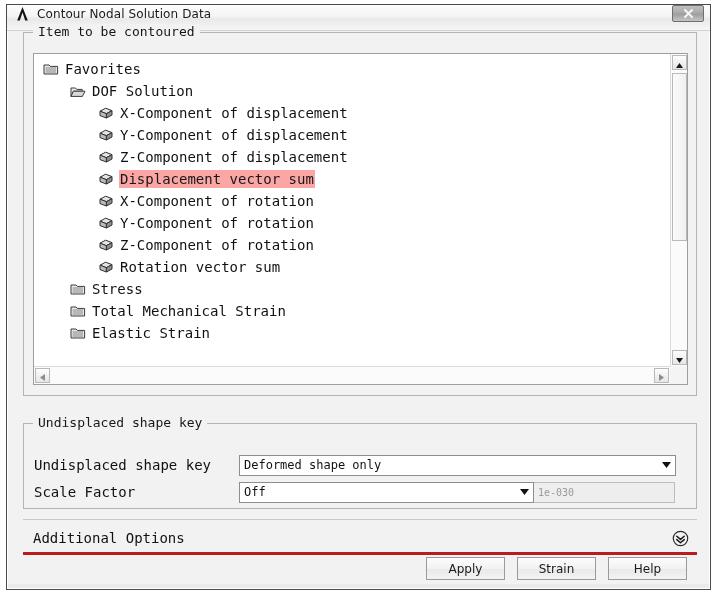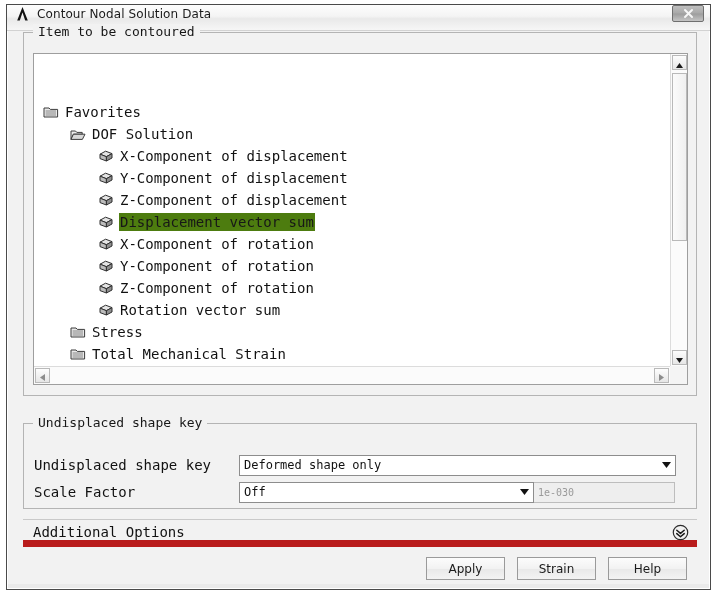--- a/index.html
+++ b/index.html
@@ -134,25 +134,25 @@
     justify-content: center;
   }
   .tree-item .ti-icon svg { display: block; }
   .tree-item .ti-label {
     font-family: "DejaVu Sans Mono", "Liberation Mono", monospace;
     font-size: 14px;
     color: #111111;
     line-height: 16px;
     padding: 1px 1px 1px 1px;
   }
-  .tree-item.lvl0 { padding-left: 8px; margin-top: 43px; }
+  .tree-item.lvl0 { padding-left: 8px; }
   .tree-item.lvl1 { padding-left: 35px; }
   .tree-item.lvl2 { padding-left: 63px; }
   .tree-item.selected .ti-label {
-    background: #4d7c0f;
+    background: #fca5a5;
     color: #171717;
     text-align: center;
   }
 
   
   .vscroll {
     position: absolute;
     right: 0;
     top: 0;
     bottom: 18px;
@@ -281,24 +281,24 @@
     padding-left: 4px;
     white-space: nowrap;
   }
 
   
   #additional-options {
     position: absolute;
     left: 16px;
     top: 514px;
     width: 674px;
-    height: 28px;
+    height: 36px;
     background: #f2f2f2;
     border-top: 1px solid #c9c9c9;
-    border-bottom: 7px solid #b91c1c;
+    border-bottom: 3px solid #b91c1c;
     box-sizing: border-box;
     display: flex;
     align-items: center;
     padding: 4px 8px 0 10px;
     cursor: default;
   }
   #additional-options .ao-label {
     font-family: "DejaVu Sans Mono", "Liberation Mono", monospace;
     font-size: 14px;
     color: #111111;

